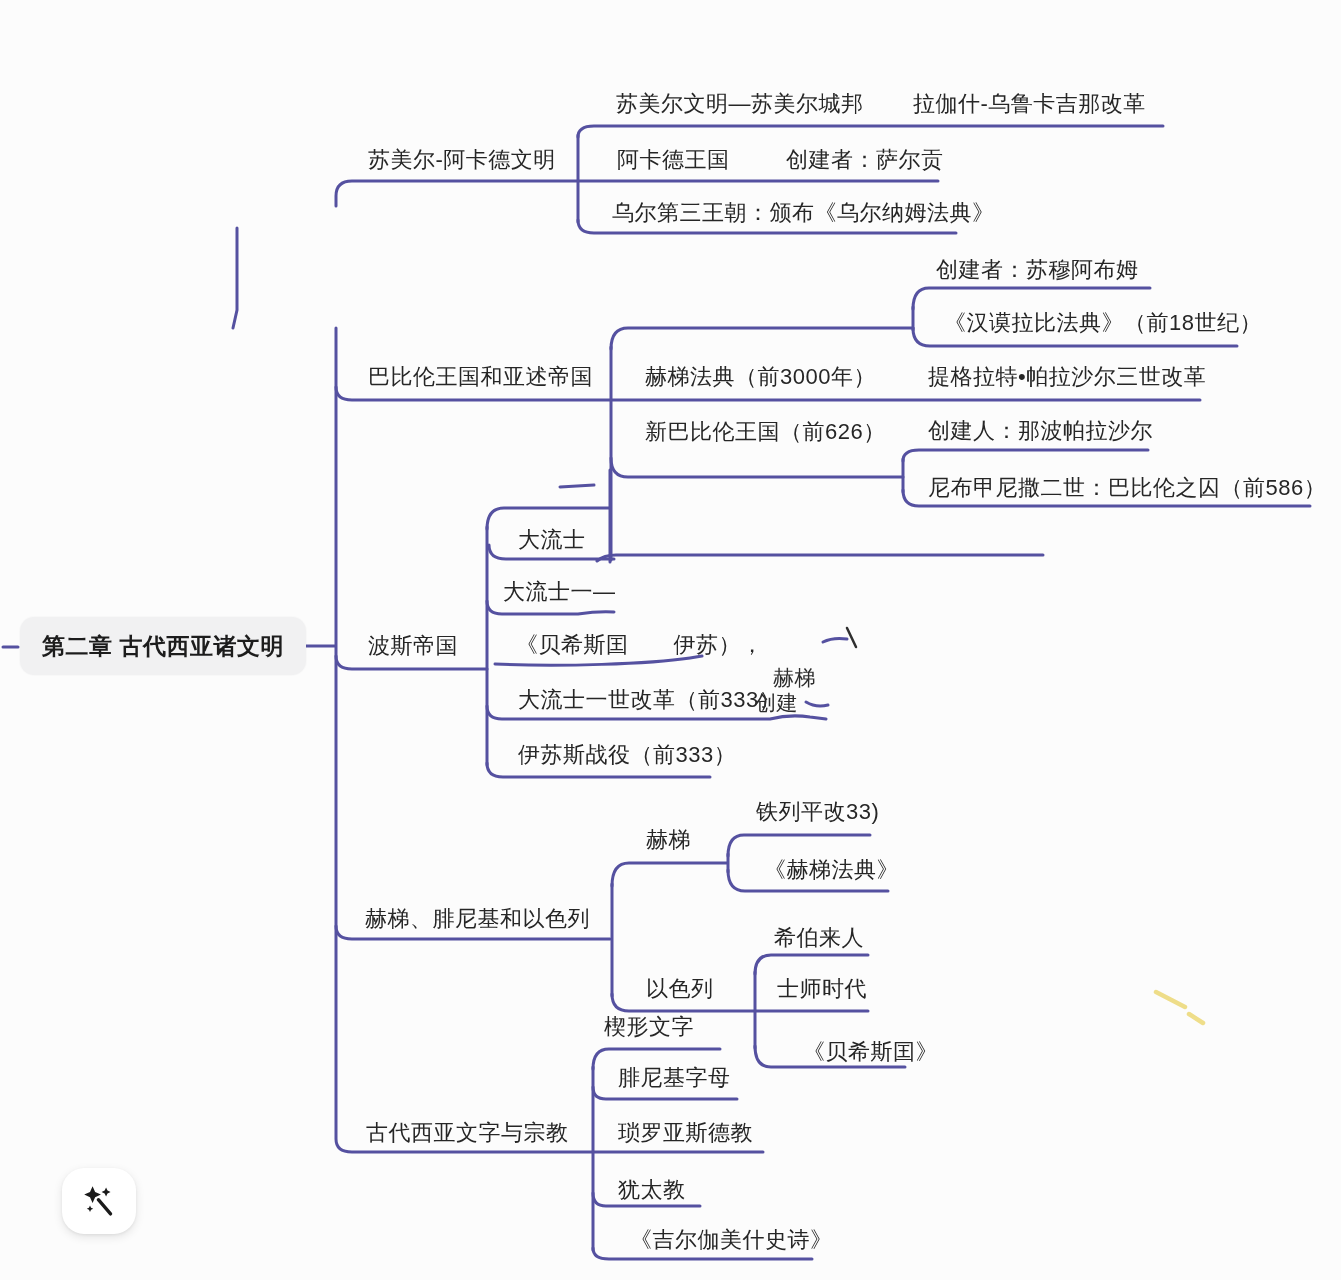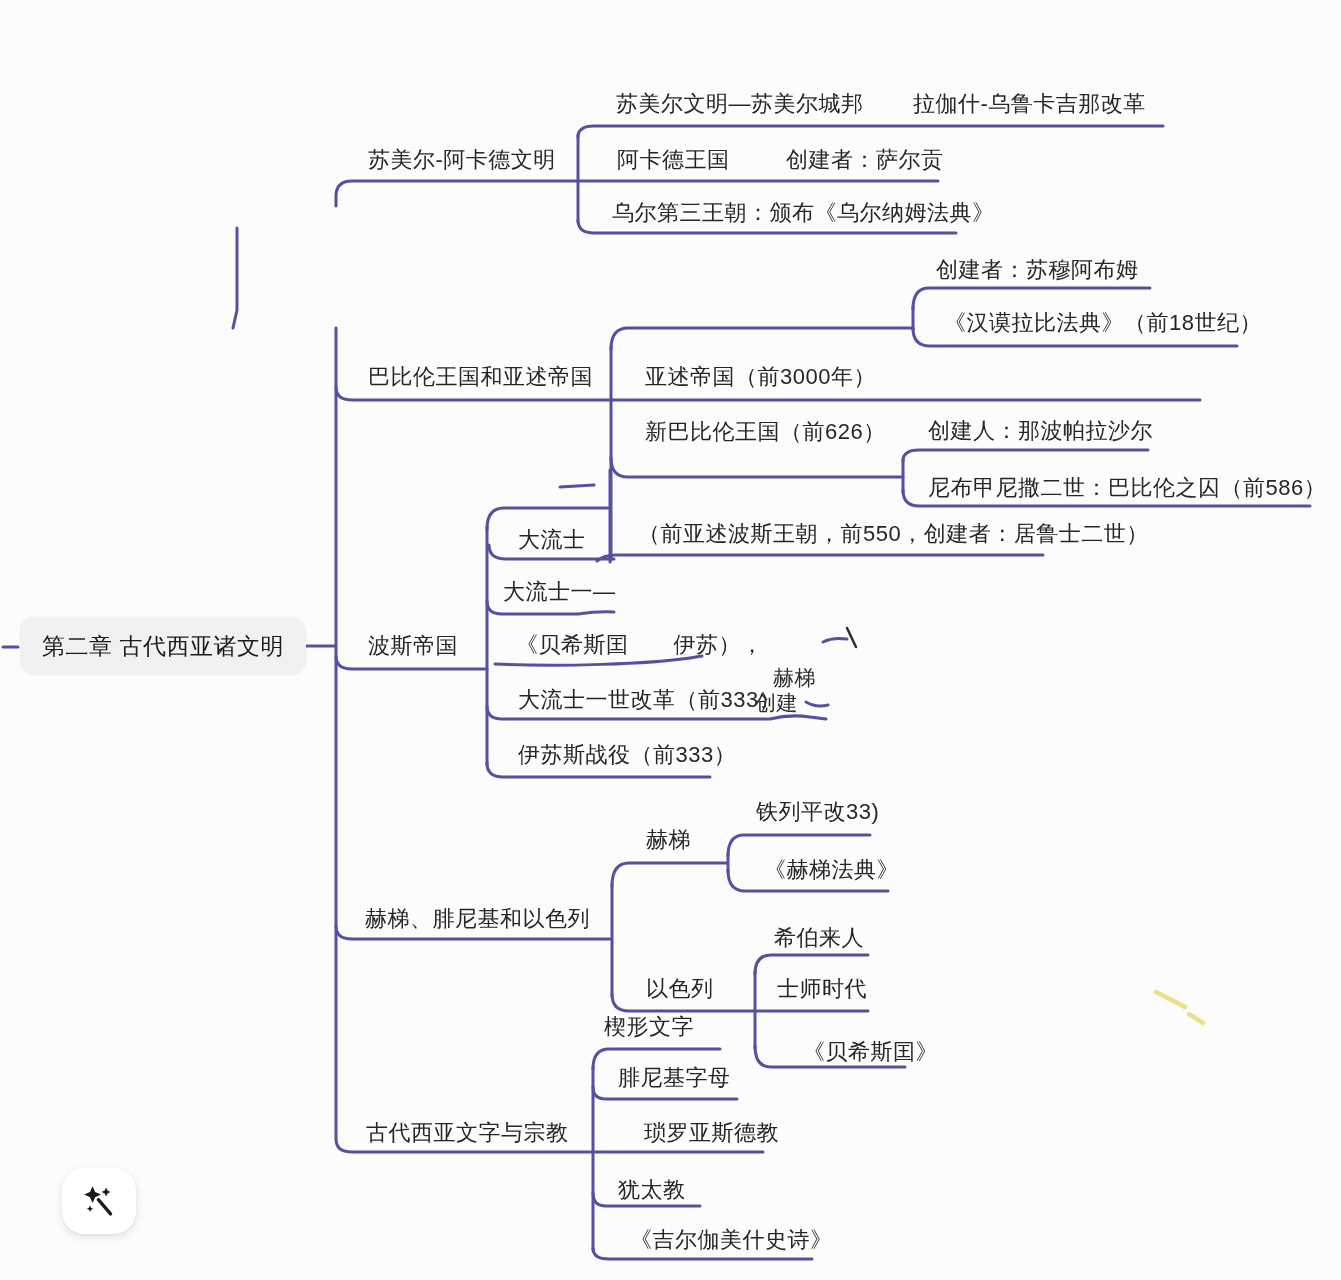--- a/index.html
+++ b/index.html
@@ -14,21 +14,21 @@
   .node{
     position:absolute;z-index:2;
     font-size:22px;line-height:30px;font-weight:500;
     color:#262626;white-space:nowrap;letter-spacing:.5px;
   }
   .frag{font-size:21px;color:#2c2c2c;}
   .root{
     left:20px;top:617px;width:286px;height:58px;
     background:#f1f1f2;border-radius:14px;
     text-align:center;line-height:58px;
-    font-size:23px;font-weight:400;color:#1c1c1c;
+    font-size:23px;font-weight:700;color:#1c1c1c;
     box-shadow:0 0 0 1px rgba(0,0,0,0.015);
   }
   .wand-btn{
     position:absolute;left:62px;top:1168px;width:74px;height:66px;
     background:#ffffff;border-radius:22px;z-index:3;
     box-shadow:0 3px 10px rgba(0,0,0,.10), 0 1px 3px rgba(0,0,0,.06);
     display:flex;align-items:center;justify-content:center;
     cursor:pointer;border:none;
   }
 </style>
@@ -118,48 +118,48 @@
   <div class="node" style="left:368px;top:145px">苏美尔-阿卡德文明</div>
   <div class="node" style="left:616px;top:89px">苏美尔文明—苏美尔城邦</div>
   <div class="node" style="left:913px;top:89px">拉伽什-乌鲁卡吉那改革</div>
   <div class="node" style="left:617px;top:145px">阿卡德王国</div>
   <div class="node" style="left:786px;top:145px">创建者：萨尔贡</div>
   <div class="node" style="left:612px;top:198px">乌尔第三王朝：颁布《乌尔纳姆法典》</div>
 
   <div class="node" style="left:368px;top:362px">巴比伦王国和亚述帝国</div>
   <div class="node" style="left:936px;top:255px">创建者：苏穆阿布姆</div>
   <div class="node" style="left:944px;top:308px">《汉谟拉比法典》（前18世纪）</div>
-  <div class="node" style="left:645px;top:362px">亚述帝国（前3000年）</div>
+  <div class="node" style="left:645px;top:362px">赫梯法典（前3000年）</div>
+  <div class="node" style="left:928px;top:362px">提格拉特•帕拉沙尔三世改革</div>
   <div class="node" style="left:645px;top:417px">新巴比伦王国（前626）</div>
   <div class="node" style="left:928px;top:416px">创建人：那波帕拉沙尔</div>
   <div class="node" style="left:928px;top:473px">尼布甲尼撒二世：巴比伦之囚（前586）</div>
 
   <div class="node" style="left:368px;top:631px">波斯帝国</div>
   <div class="node" style="left:518px;top:525px">大流士</div>
-  <div class="node" style="left:638px;top:519px">（前亚述波斯王朝，前550，创建者：居鲁士二世）</div>
   <div class="node" style="left:503px;top:577px">大流士一—</div>
   <div class="node" style="left:516px;top:630px">《贝希斯囯　　伊苏），</div>
   <div class="node" style="left:518px;top:685px">大流士一世改革（前333）</div>
   <div class="node" style="left:518px;top:740px">伊苏斯战役（前333）</div>
   <div class="node frag" style="left:773px;top:663px">赫梯</div>
   <div class="node frag" style="left:755px;top:688px">创建</div>
 
   <div class="node" style="left:365px;top:904px">赫梯、腓尼基和以色列</div>
   <div class="node" style="left:646px;top:825px">赫梯</div>
   <div class="node" style="left:756px;top:797px">铁列平改33)</div>
   <div class="node" style="left:764px;top:855px">《赫梯法典》</div>
   <div class="node" style="left:646px;top:974px">以色列</div>
   <div class="node" style="left:774px;top:923px">希伯来人</div>
   <div class="node" style="left:777px;top:974px">士师时代</div>
   <div class="node" style="left:803px;top:1037px">《贝希斯囯》</div>
 
   <div class="node" style="left:366px;top:1118px">古代西亚文字与宗教</div>
   <div class="node" style="left:604px;top:1012px">楔形文字</div>
   <div class="node" style="left:618px;top:1063px">腓尼基字母</div>
-  <div class="node" style="left:644px;top:1118px">琐罗亚斯德教</div>
+  <div class="node" style="left:618px;top:1118px">琐罗亚斯德教</div>
   <div class="node" style="left:618px;top:1175px">犹太教</div>
   <div class="node" style="left:630px;top:1225px">《吉尔伽美什史诗》</div>
 
   <button class="wand-btn" aria-label="magic wand">
     <svg width="36" height="36" viewBox="0 0 28 28">
       <path d="M13.5,13 L23,24" stroke="#1b1b1b" stroke-width="2.6" stroke-linecap="round" fill="none"></path>
       <path d="M9,2.5 L11,7 L15.5,9 L11,11 L9,15.5 L7,11 L2.5,9 L7,7 Z" fill="#1b1b1b"></path>
       <path d="M19.5,3.5 L20.6,5.9 L23,7 L20.6,8.1 L19.5,10.5 L18.4,8.1 L16,7 L18.4,5.9 Z" fill="#1b1b1b"></path>
       <path d="M7,17.5 L7.8,19.2 L9.5,20 L7.8,20.8 L7,22.5 L6.2,20.8 L4.5,20 L6.2,19.2 Z" fill="#1b1b1b"></path>
     </svg>

